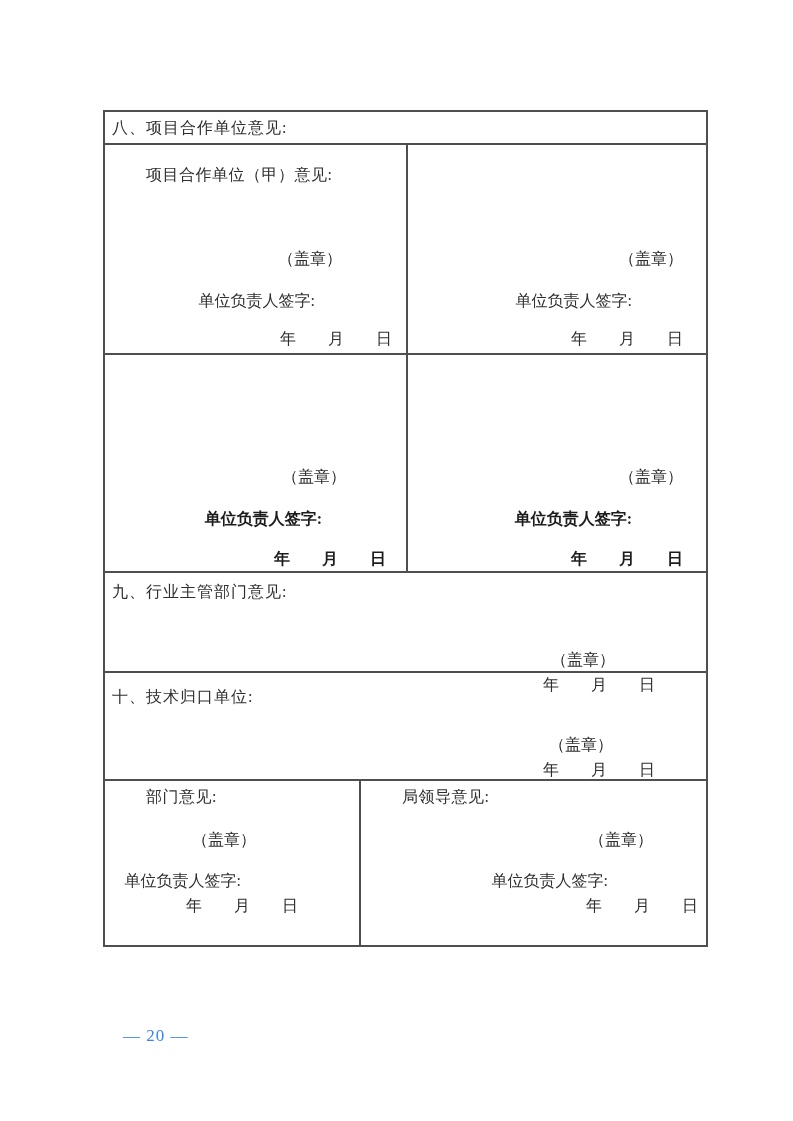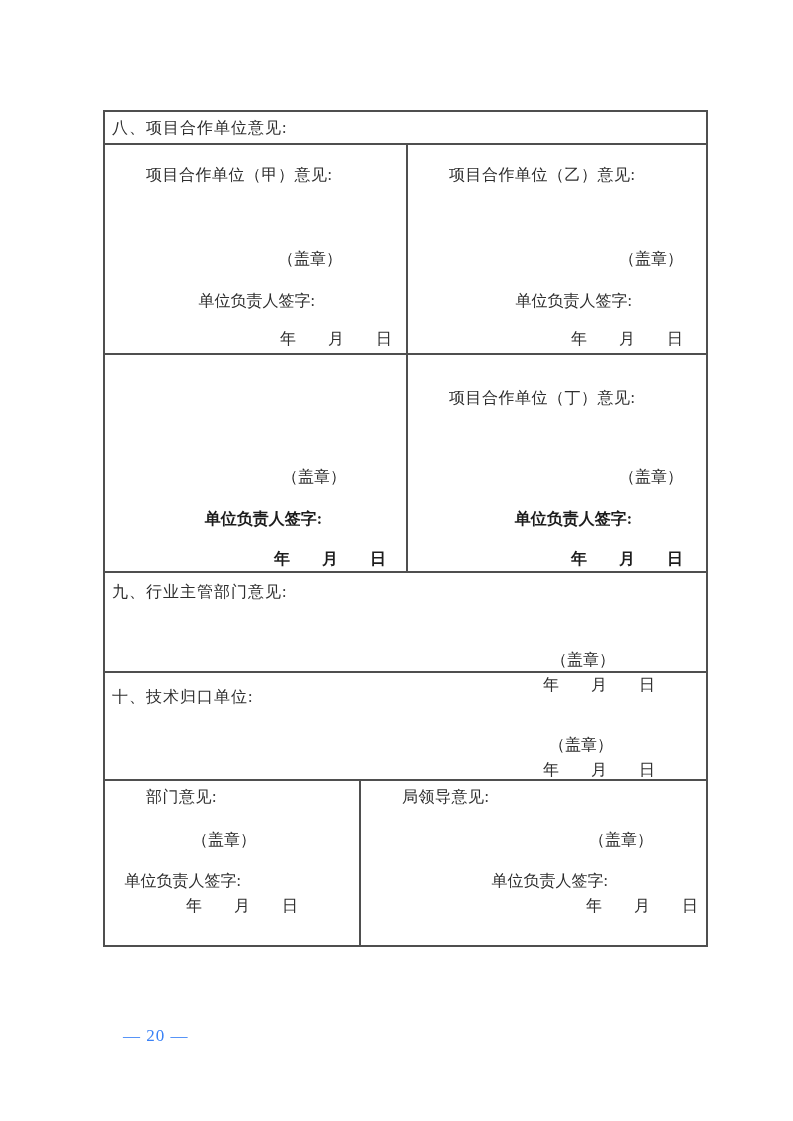--- a/index.html
+++ b/index.html
@@ -123,39 +123,37 @@
     <div class="row r2 split">
       <div class="cell cell-left jia">
         <div class="cell-label">项目合作单位（甲）意见:</div>
         <div class="sig-block">
           <div class="line seal">（盖章）</div>
           <div class="line sign">单位负责人签字:</div>
           <div class="line date">年　　月　　日</div>
         </div>
       </div>
       <div class="cell cell-right yi">
-        <div class="cell-label">项目合作单位（乙）意见:</div>
         <div class="sig-block">
           <div class="line seal">（盖章）</div>
           <div class="line sign">单位负责人签字:</div>
           <div class="line date">年　　月　　日</div>
         </div>
       </div>
     </div>
 
     <div class="row r3 split">
       <div class="cell cell-left bing">
         <div class="sig-block">
           <div class="line seal">（盖章）</div>
           <div class="line sign">单位负责人签字:</div>
           <div class="line date">年　　月　　日</div>
         </div>
       </div>
       <div class="cell cell-right ding">
-        <div class="cell-label">项目合作单位（丁）意见:</div>
         <div class="sig-block">
           <div class="line seal">（盖章）</div>
           <div class="line sign">单位负责人签字:</div>
           <div class="line date">年　　月　　日</div>
         </div>
       </div>
     </div>
 
     <div class="row r4">
       <div class="sec-title">九、行业主管部门意见:</div>

